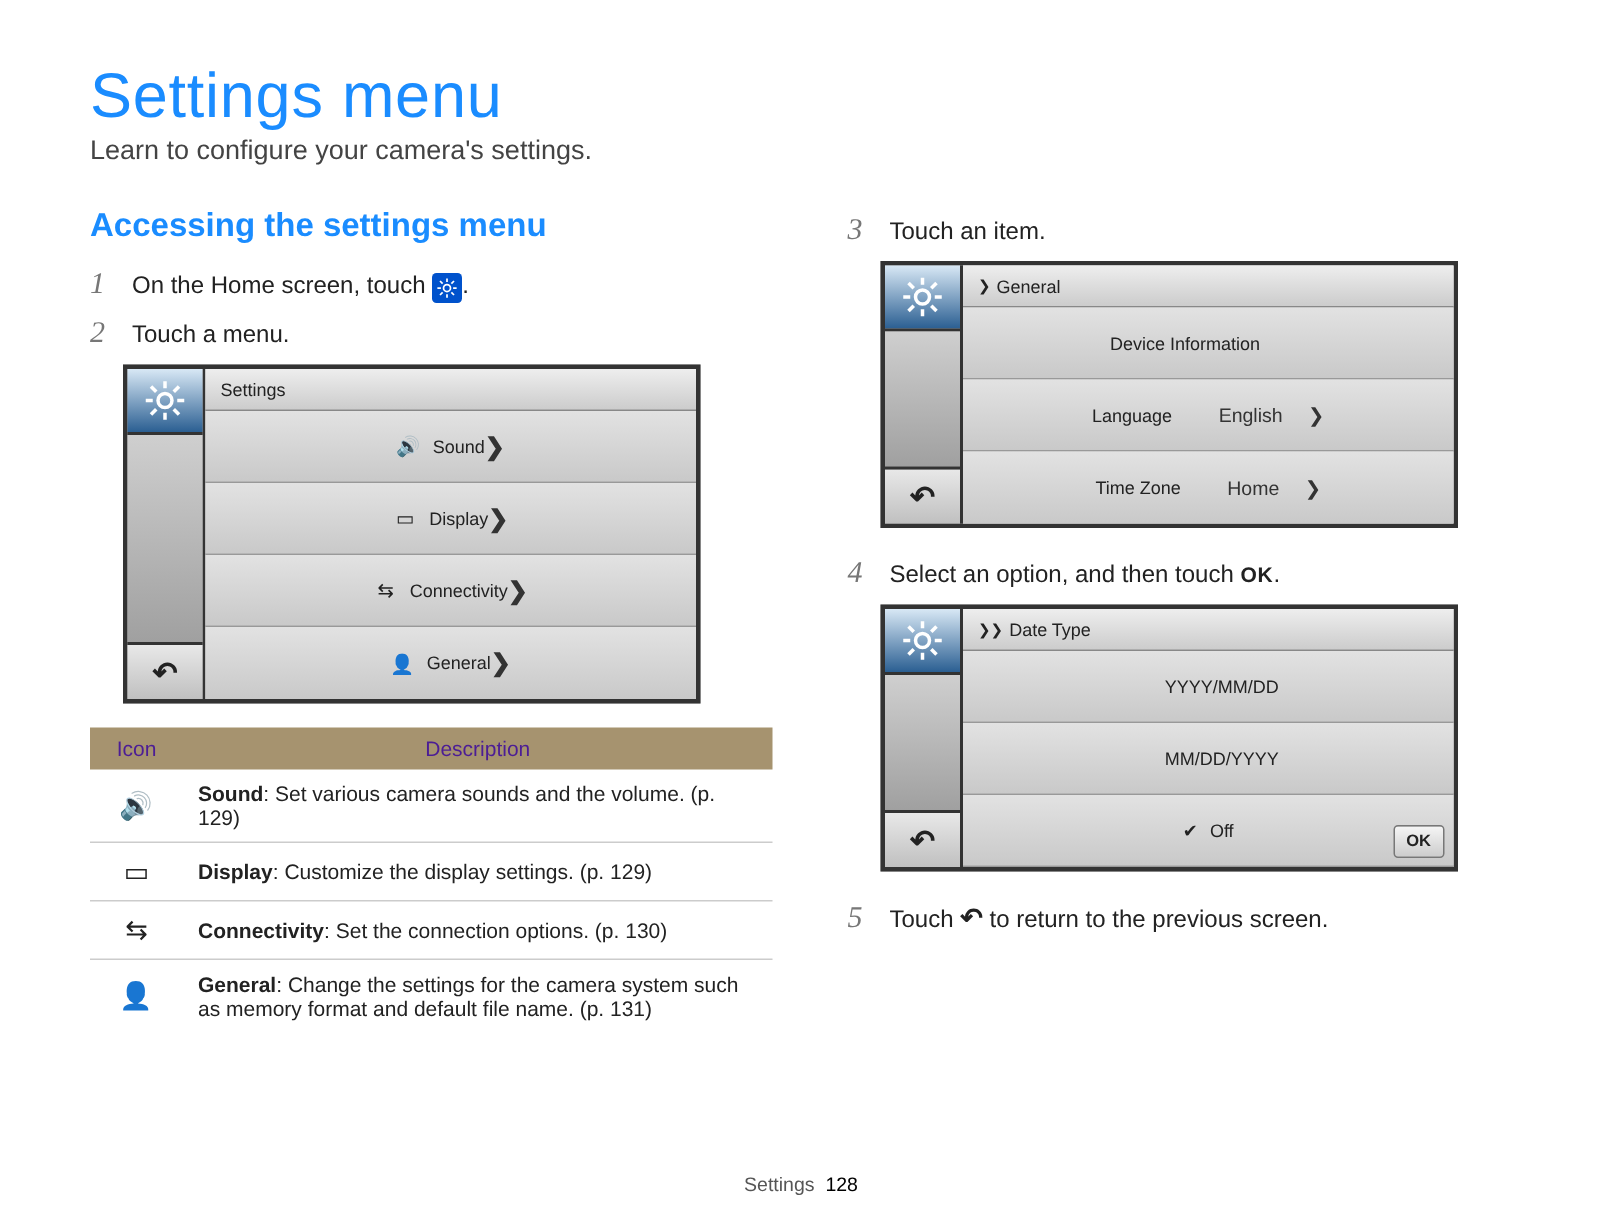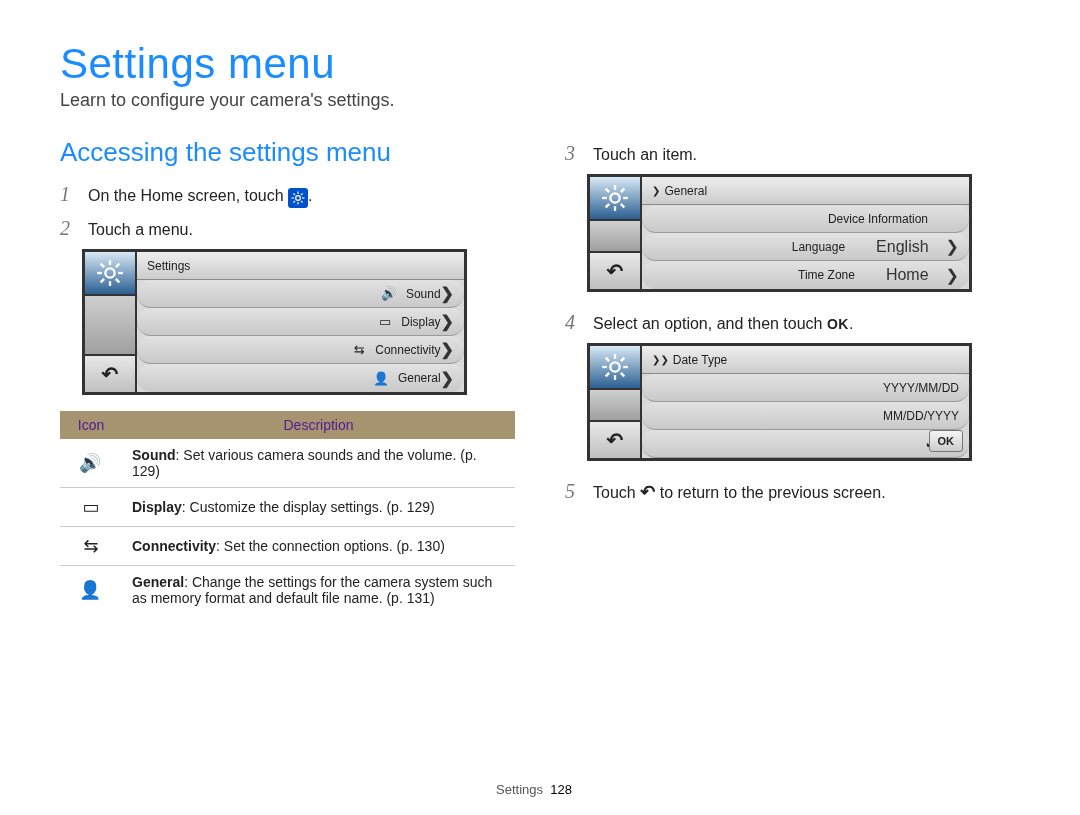--- a/index.html
+++ b/index.html
@@ -30,22 +30,22 @@
     color: #444;
     margin-bottom: 26px;
   }
   .columns {
     display: flex;
     gap: 50px;
   }
   .col { flex: 1; }
   h2.section {
     color: var(--blue);
-    font-weight: 400;
-    font-size: 26px;
+    font-weight: 700;
+    font-size: 22px;
     margin: 0 0 16px 0;
   }
   .step {
     display: flex;
     gap: 10px;
     margin: 6px 0 10px 0;
     font-size: 16px;
     align-items: baseline;
   }
   .step-num {
@@ -109,34 +109,33 @@
     height:28px;
     display:flex; align-items:center;
     padding:0 10px;
     font-size:12px;
     border-bottom:1px solid #888;
     background:linear-gradient(#eee,#ccc);
   }
   .dev-header .hchev { margin-right:4px; font-size:10px; }
   .dev-body { flex:1; position:relative; }
   .dev-row {
-    height:28px;
+    height:48px;
     display:flex; align-items:center;
     padding:0 10px;
     font-size:12px;
     border-bottom:1px solid #999;
     background:linear-gradient(#e2e2e2,#c9c9c9);
-    justify-content:flex-end;
-    border-radius:17px;
+    justify-content:center;
   }
   .dev-row:last-child { border-bottom:none; }
   .row-left { display:flex; align-items:center; gap:8px; }
   .row-ic { width:16px; display:inline-flex; justify-content:center; font-size:13px; }
   .row-chev { color:#333; font-size:16px; font-weight:700; }
-  .row-val { display:flex; align-items:center; gap:17px; font-size:16px; color:#333;padding-left:31px; }
+  .row-val { display:flex; align-items:center; gap:17px; font-size:13px; color:#333;padding-left:31px; }
   .row-check { font-size:12px; }
   .ok-btn {
     position:absolute;
     right:6px; bottom:6px;
     background:linear-gradient(#f5f5f5,#ccc);
     border:1px solid #777;
     border-radius:3px;
     font-size:11px; font-weight:700;
     padding:4px 8px;
   }

